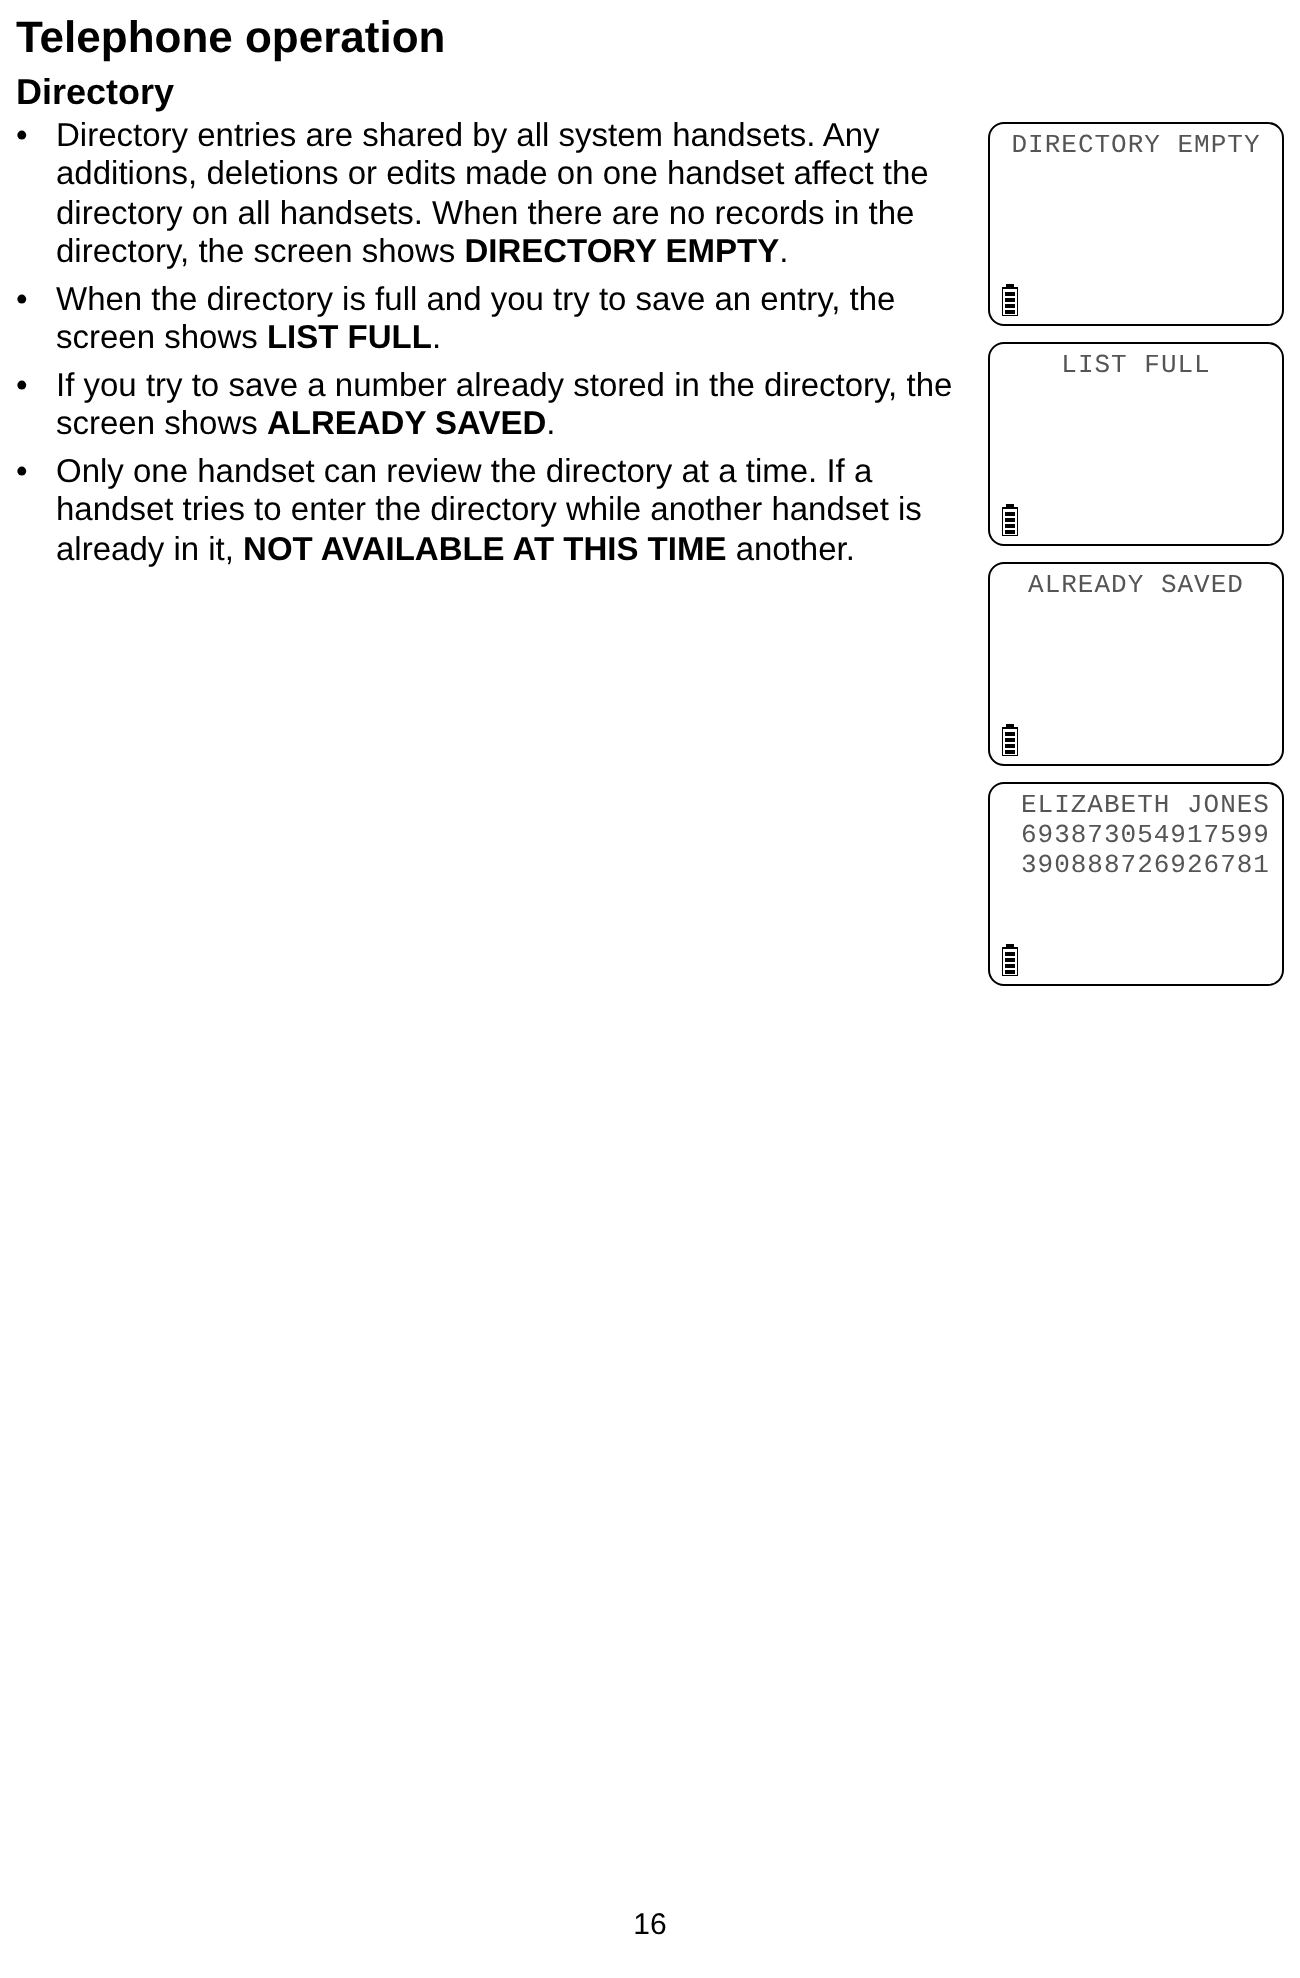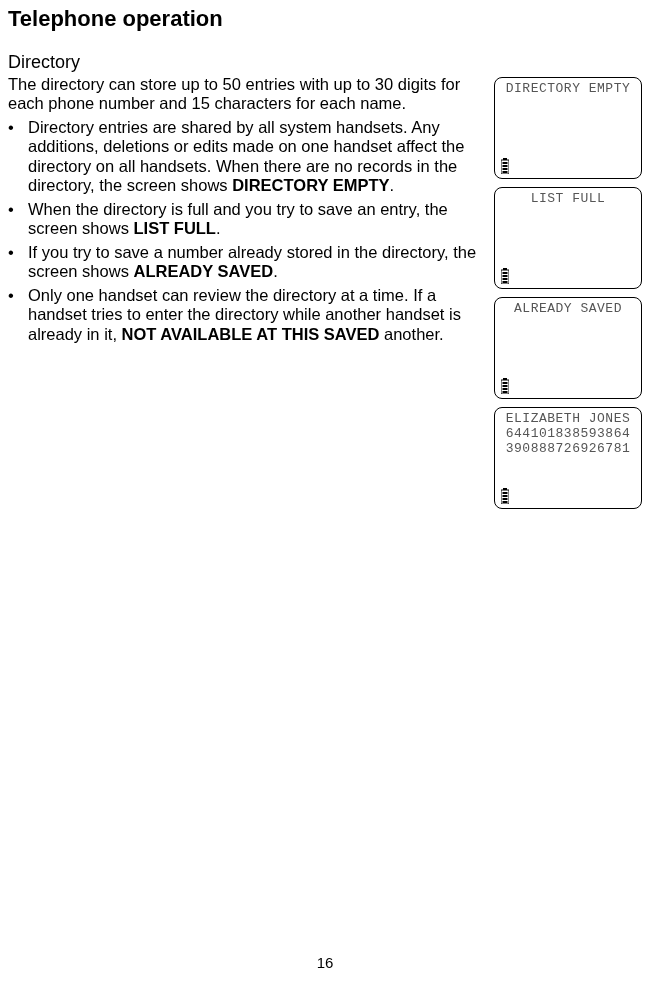--- a/index.html
+++ b/index.html
@@ -12,25 +12,25 @@
       height: 989px;
       font-family: Arial, Helvetica, sans-serif;
       color: #000;
       background: #fff;
       position: relative;
       padding: 6px 8px 0 8px;
     }
     .page-title {
       font-size: 22px;
       font-weight: bold;
-      margin-bottom: 20px;
+      margin-bottom: 4px;
     }
     .section-title {
       font-size: 18px;
-      font-weight: normal;
+      font-weight: bold;
       margin-bottom: 2px;
     }
     .main-content {
       display: flex;
       align-items: flex-start;
       gap: 6px;
     }
     .text-column {
       flex: 1;
       font-size: 16.5px;
@@ -76,21 +76,21 @@
       letter-spacing: 0.5px;
       line-height: 1.15;
       color: #555;
     }
     .screen-line-center {
       text-align: center;
       white-space: nowrap;
     }
     .screen-line {
       white-space: nowrap;
-      text-align: center;
+      text-align: right;
     }
     .battery-icon {
       position: absolute;
       bottom: 4px;
       left: 6px;
       width: 8px;
       height: 16px;
     }
     .battery-icon svg {
       display: block;
@@ -106,37 +106,36 @@
     }
   </style>
 </head>
 <body>
 
 <h1 class="page-title">Telephone operation</h1>
 <h2 class="section-title">Directory</h2>
 
 <div class="main-content">
   <div class="text-column">
-    <p class="intro-text">The directory can store up to 50 entries with up to 30 digits for each phone number and 15 characters for each name.</p>
     <ul class="bullet-list">
       <li>
         <span class="bullet-marker">•</span>
         <span class="bullet-text"><span>Directory entries are shared by all system handsets. Any additions, deletions or edits made on one handset affect the directory on all handsets. When there are no records in the directory, the screen shows </span><span class="bold">DIRECTORY EMPTY</span><span>.</span></span>
       </li>
       <li>
         <span class="bullet-marker">•</span>
         <span class="bullet-text"><span>When the directory is full and you try to save an entry, the screen shows </span><span class="bold">LIST FULL</span><span>.</span></span>
       </li>
       <li>
         <span class="bullet-marker">•</span>
         <span class="bullet-text"><span>If you try to save a number already stored in the directory, the screen shows </span><span class="bold">ALREADY SAVED</span><span>.</span></span>
       </li>
       <li>
         <span class="bullet-marker">•</span>
-        <span class="bullet-text"><span>Only one handset can review the directory at a time. If a handset tries to enter the directory while another handset is already in it, </span><span class="bold">NOT AVAILABLE AT THIS SAVED</span><span> another.</span></span>
+        <span class="bullet-text"><span>Only one handset can review the directory at a time. If a handset tries to enter the directory while another handset is already in it, </span><span class="bold">NOT AVAILABLE AT THIS TIME</span><span> another.</span></span>
       </li>
     </ul>
   </div>
 
   <div class="screens-column">
     <div class="screen">
       <div class="screen-line-center">DIRECTORY EMPTY</div>
       <div class="battery-icon">
         <svg width="8" height="16" viewBox="0 0 8 16">
             <rect x="2" y="0" width="4" height="2" fill="#000"></rect>
@@ -172,21 +171,21 @@
             <rect x="1.5" y="4" width="5" height="2" fill="#000"></rect>
             <rect x="1.5" y="7" width="5" height="2" fill="#000"></rect>
             <rect x="1.5" y="10" width="5" height="2" fill="#000"></rect>
             <rect x="1.5" y="13" width="5" height="2" fill="#000"></rect>
           </svg>
       </div>
     </div>
 
     <div class="screen">
       <div class="screen-line">ELIZABETH JONES</div>
-      <div class="screen-line">644101838593864</div>
+      <div class="screen-line">693873054917599</div>
       <div class="screen-line">390888726926781</div>
       <div class="battery-icon">
         <svg width="8" height="16" viewBox="0 0 8 16">
             <rect x="2" y="0" width="4" height="2" fill="#000"></rect>
             <rect x="0" y="2" width="8" height="14" fill="none" stroke="#000" stroke-width="1"></rect>
             <rect x="1.5" y="4" width="5" height="2" fill="#000"></rect>
             <rect x="1.5" y="7" width="5" height="2" fill="#000"></rect>
             <rect x="1.5" y="10" width="5" height="2" fill="#000"></rect>
             <rect x="1.5" y="13" width="5" height="2" fill="#000"></rect>
           </svg>

